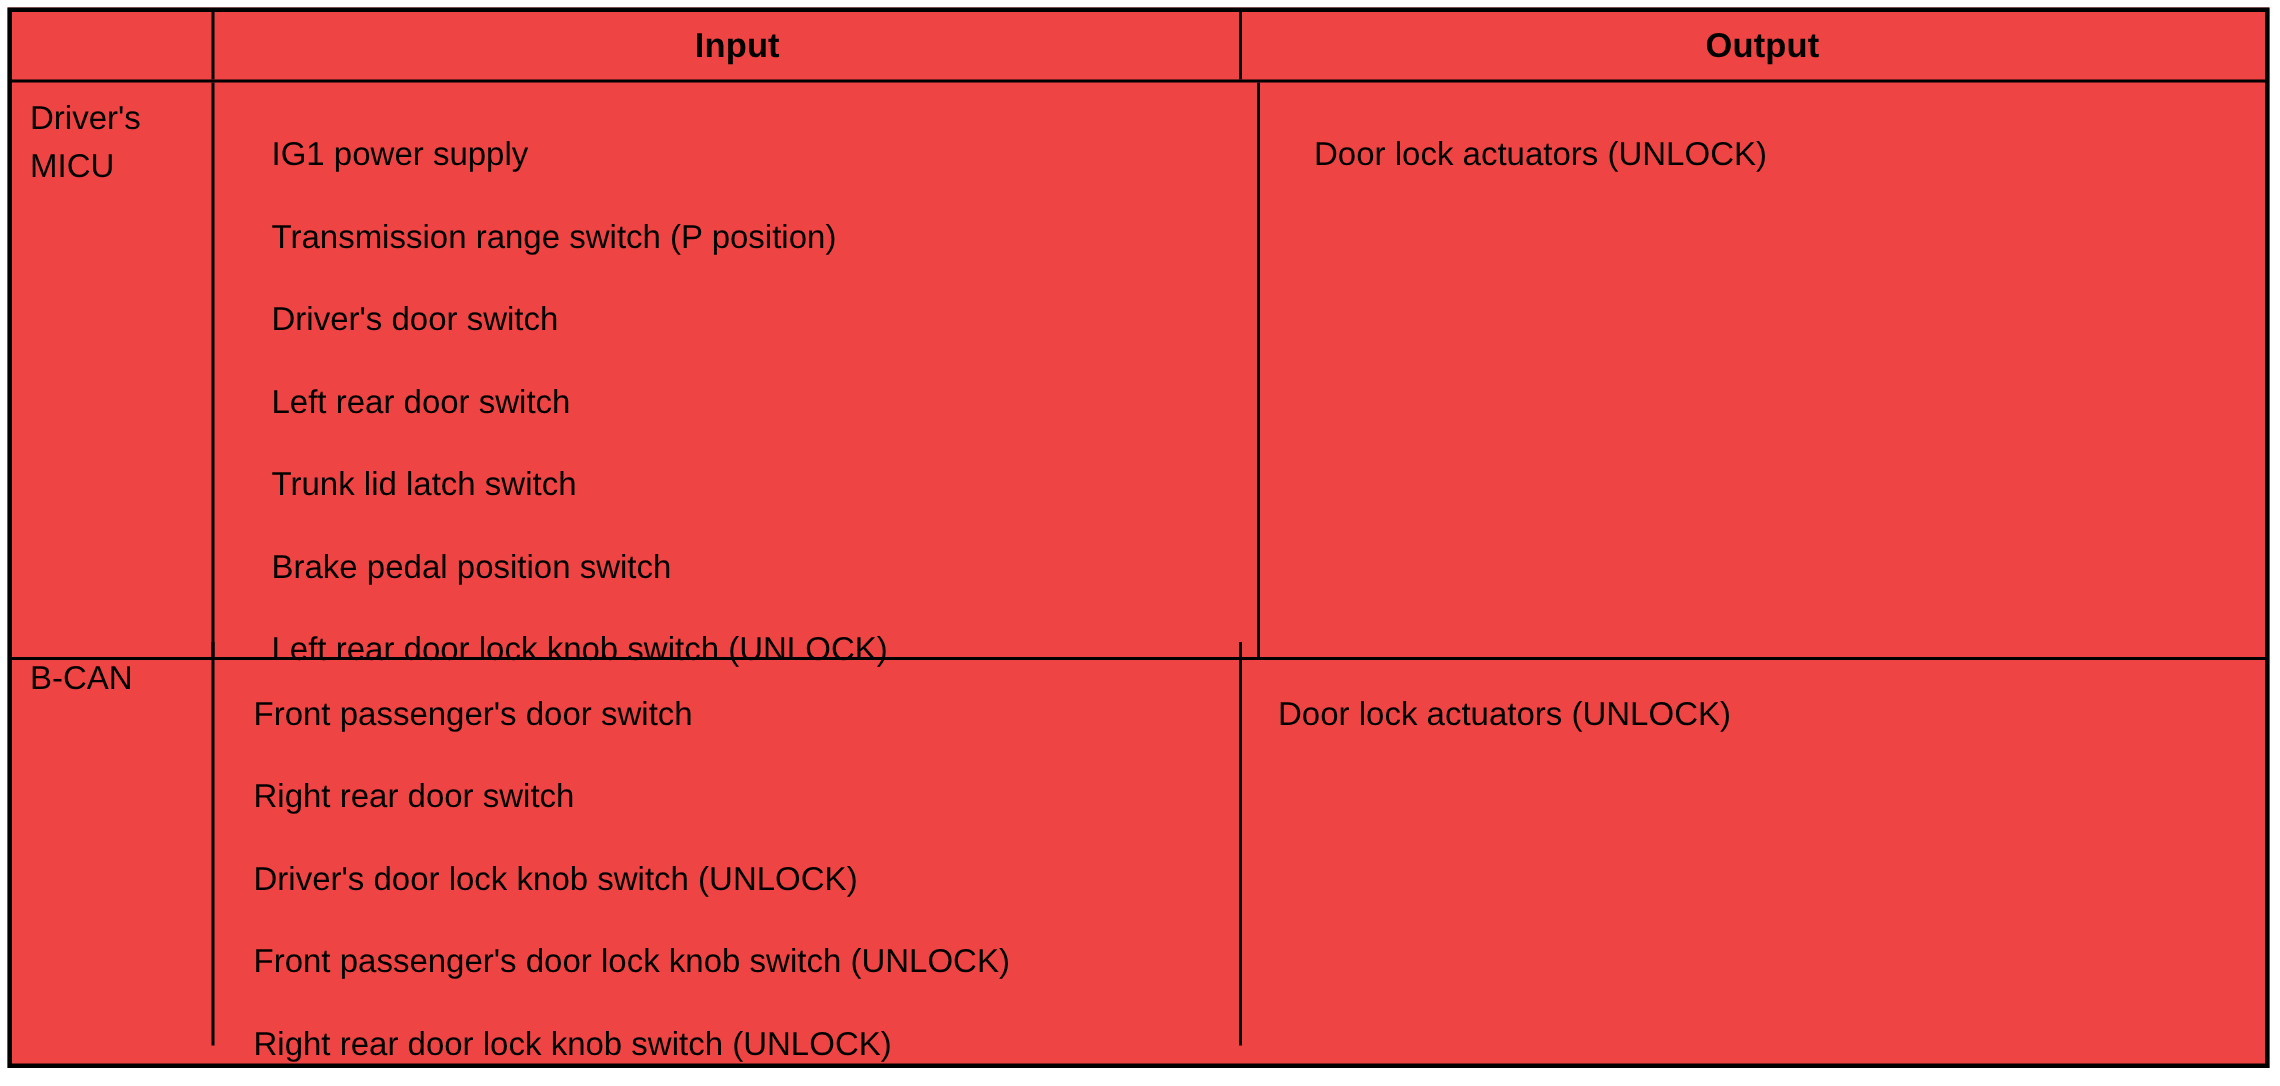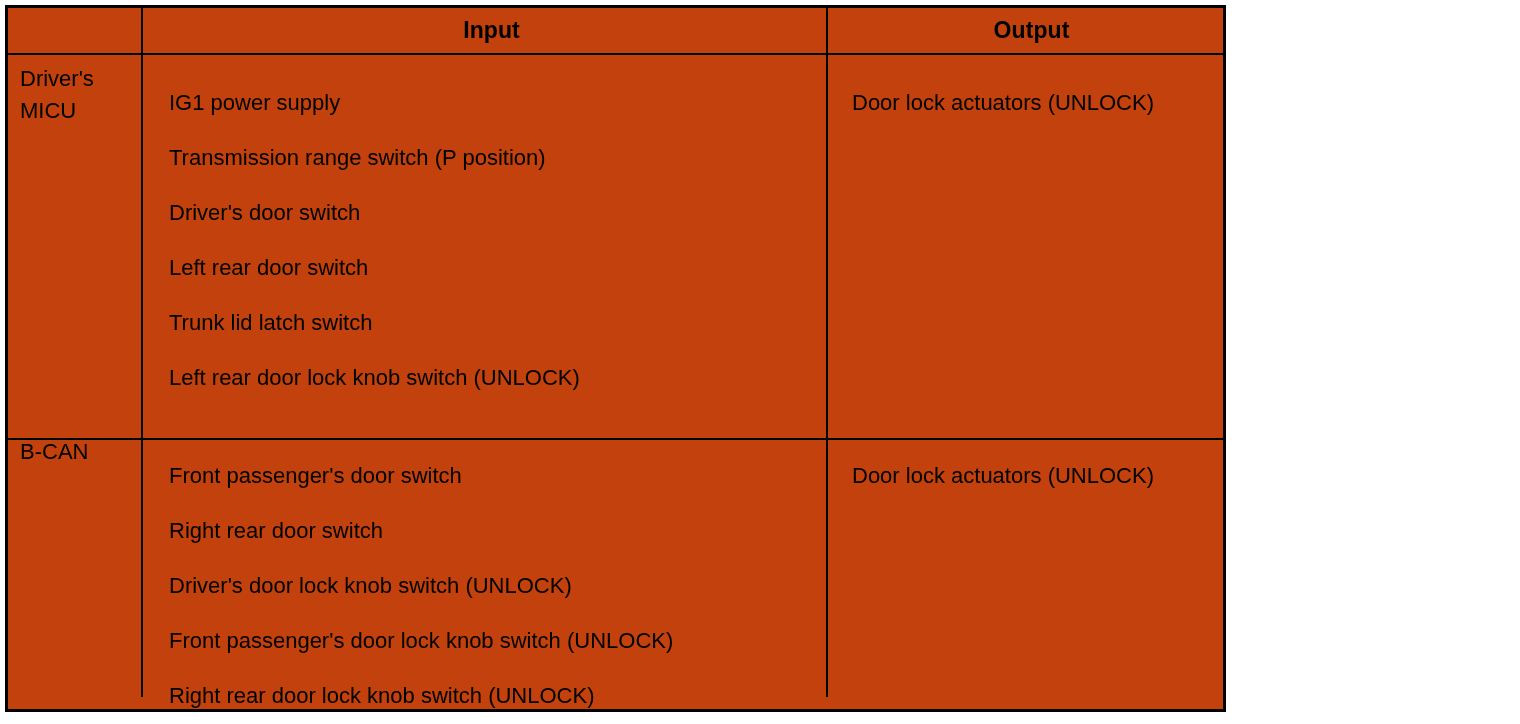--- a/index.html
+++ b/index.html
@@ -21,44 +21,45 @@
     width: 1520px;
     height: 724px;
     background: #ffffff;
   }
 
   
   .io-table {
     position: absolute;
     left: 5px;
     top: 5px;
-    width: 1221px;   
+    width: 1508px;   
     height: 707px;   
     box-sizing: border-box;
     border: 3px solid #000000;
-    background: #c2410c;
+    background: #ef4444;
   }
 
   
   .band {
     position: absolute;
     left: 0;
     right: 0;
     display: flex;
     box-sizing: border-box;
   }
   .band-header {
     top: 0;
     height: 47px;              
     border-bottom: 2px solid #000000;
   }
   .band-micu {
     top: 47px;
     height: 385px;             
     border-bottom: 2px solid #000000;
+    gap: 12px;
   }
   .band-bcan {
     top: 420px;
     height: 269px;             
   }
 
   
   .col-label {
     box-sizing: border-box;
     width: 135px;              
@@ -146,20 +147,21 @@
         </ul>
       </div>
 
       <div class="col-input">
         <ul class="cell-lines">
           <li class="cell-line">IG1 power supply</li>
           <li class="cell-line">Transmission range switch (P position)</li>
           <li class="cell-line">Driver's door switch</li>
           <li class="cell-line">Left rear door switch</li>
           <li class="cell-line">Trunk lid latch switch</li>
+          <li class="cell-line">Brake pedal position switch</li>
           <li class="cell-line">Left rear door lock knob switch (UNLOCK)</li>
         </ul>
       </div>
 
       <div class="col-output">
         <ul class="cell-lines">
           <li class="cell-line">Door lock actuators (UNLOCK)</li>
         </ul>
       </div>
     </div>

